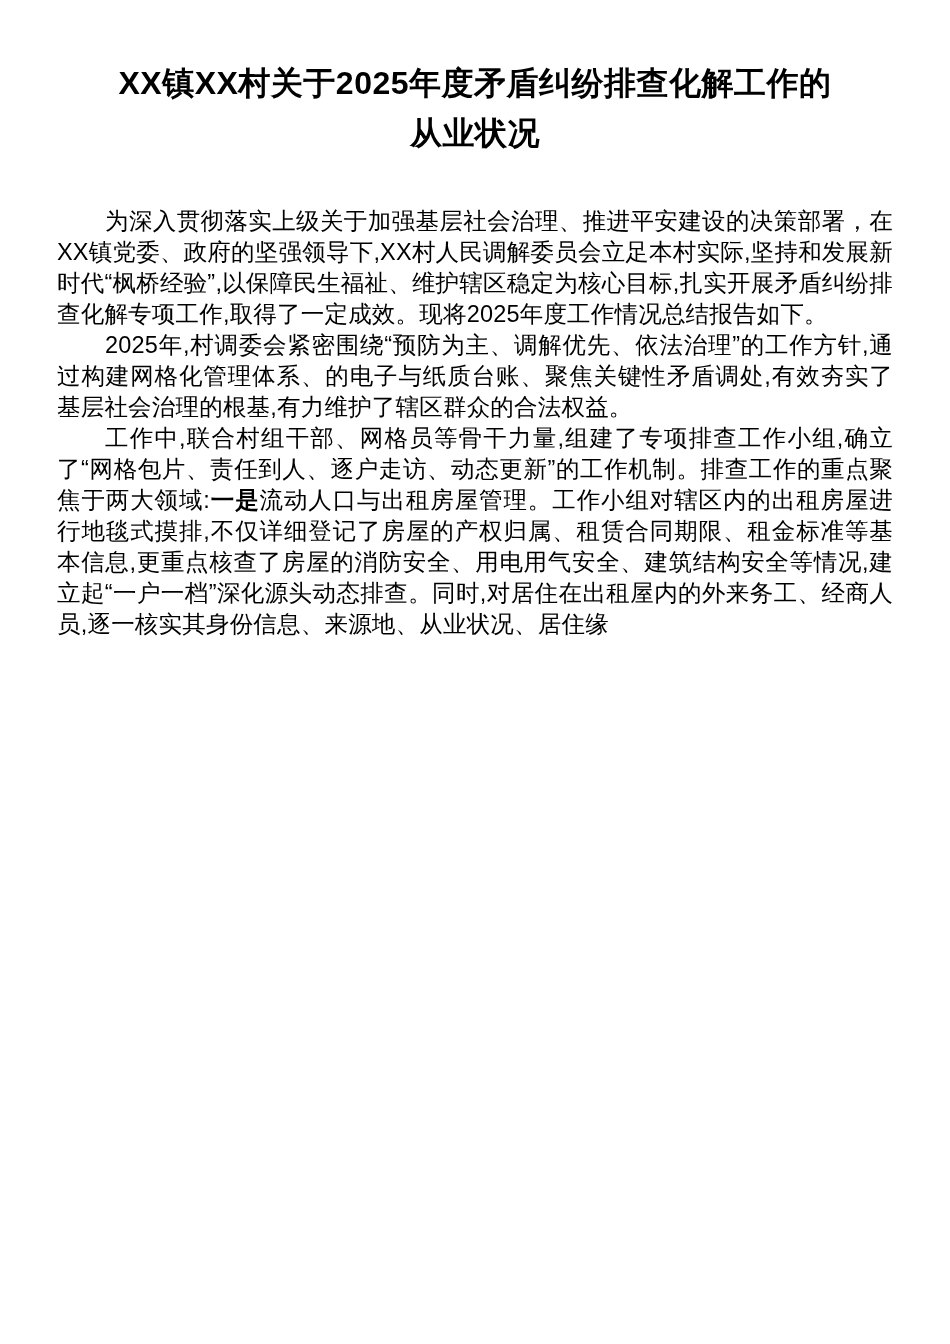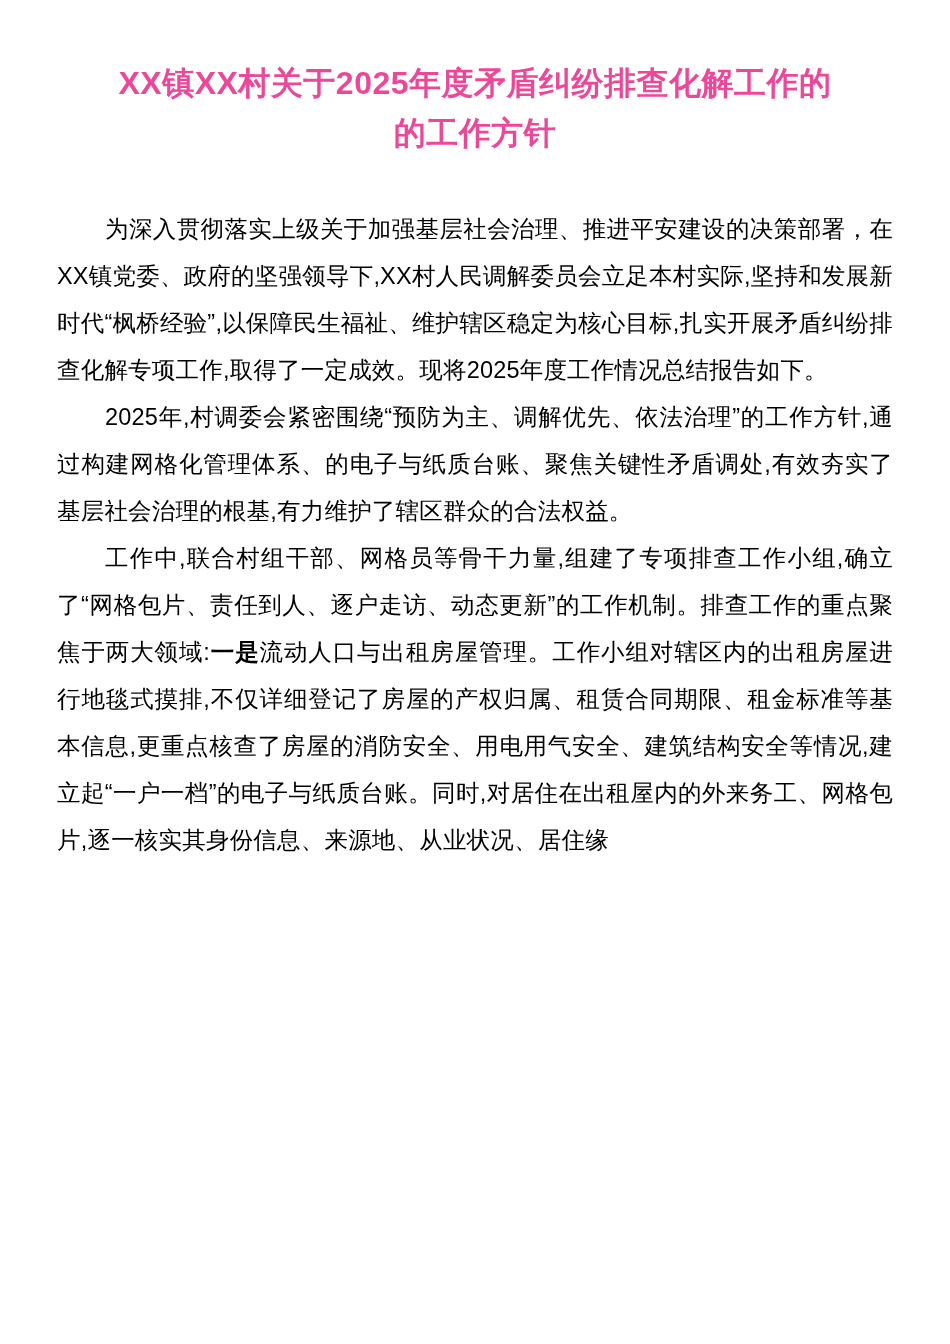--- a/index.html
+++ b/index.html
@@ -28,32 +28,32 @@
   
   .doc-title {
     margin: 0;
     padding-top: 58px;
     text-align: center;
     font-family: "Liberation Sans", "DejaVu Sans", sans-serif;
     font-weight: bold;
     font-size: 32px;
     line-height: 50px;
     letter-spacing: 0.5px;
-    color: #ec4899;
+    color: #000000;
   }
 
   
   .body-block {
     margin-top: 48px;
   }
 
   p.para {
     margin: 0;
     font-size: 23.5px;
-    line-height: 47px;
+    line-height: 31px;
     text-align: justify;
     text-justify: inter-ideograph;
     letter-spacing: 0.2px;
     color: #000000;
     font-family: "Liberation Sans", "DejaVu Sans", sans-serif;
   }
 
   p.indent {
     text-indent: 48px;
   }
@@ -76,28 +76,28 @@
     overflow: hidden;
   }
 </style>
 </head>
 <body>
 
 <div class="page">
 
   <h1 class="doc-title">
     <span>XX镇XX村关于2025年度矛盾纠纷排查化解工作的</span><br>
-    <span>的工作方针</span>
+    <span>从业状况</span>
   </h1>
 
   <div class="body-block">
 
     <p class="para indent">为深入贯彻落实上级关于加强基层社会治理、推进平安建设的决策部署，在XX镇党委、政府的坚强领导下,XX村人民调解委员会立足本村实际,坚持和发展新时代“枫桥经验”,以保障民生福祉、维护辖区稳定为核心目标,扎实开展矛盾纠纷排查化解专项工作,取得了一定成效。现将2025年度工作情况总结报告如下。</p>
 
 
     <p class="para indent">2025年,村调委会紧密围绕“预防为主、调解优先、依法治理”的工作方针,通过构建网格化管理体系、的电子与纸质台账、聚焦关键性矛盾调处,有效夯实了基层社会治理的根基,有力维护了辖区群众的合法权益。</p>
 
 
 
-    <p class="para indent clipped" id="rich-para"><span>工作中,联合村组干部、网格员等骨干力量,组建了专项排查工作小组,确立了“网格包片、责任到人、逐户走访、动态更新”的工作机制。排查工作的重点聚焦于两大领域:</span><span class="bold-run">一是</span><span>流动人口与出租房屋管理。工作小组对辖区内的出租房屋进行地毯式摸排,不仅详细登记了房屋的产权归属、租赁合同期限、租金标准等基本信息,更重点核查了房屋的消防安全、用电用气安全、建筑结构安全等情况,建立起“一户一档”的电子与纸质台账。同时,对居住在出租屋内的外来务工、网格包片,逐一核实其身份信息、来源地、从业状况、居住缘</span></p>
+    <p class="para indent clipped" id="rich-para"><span>工作中,联合村组干部、网格员等骨干力量,组建了专项排查工作小组,确立了“网格包片、责任到人、逐户走访、动态更新”的工作机制。排查工作的重点聚焦于两大领域:</span><span class="bold-run">一是</span><span>流动人口与出租房屋管理。工作小组对辖区内的出租房屋进行地毯式摸排,不仅详细登记了房屋的产权归属、租赁合同期限、租金标准等基本信息,更重点核查了房屋的消防安全、用电用气安全、建筑结构安全等情况,建立起“一户一档”深化源头动态排查。同时,对居住在出租屋内的外来务工、经商人员,逐一核实其身份信息、来源地、从业状况、居住缘</span></p>
 
   </div>
 </div>
 
 </body></html>

